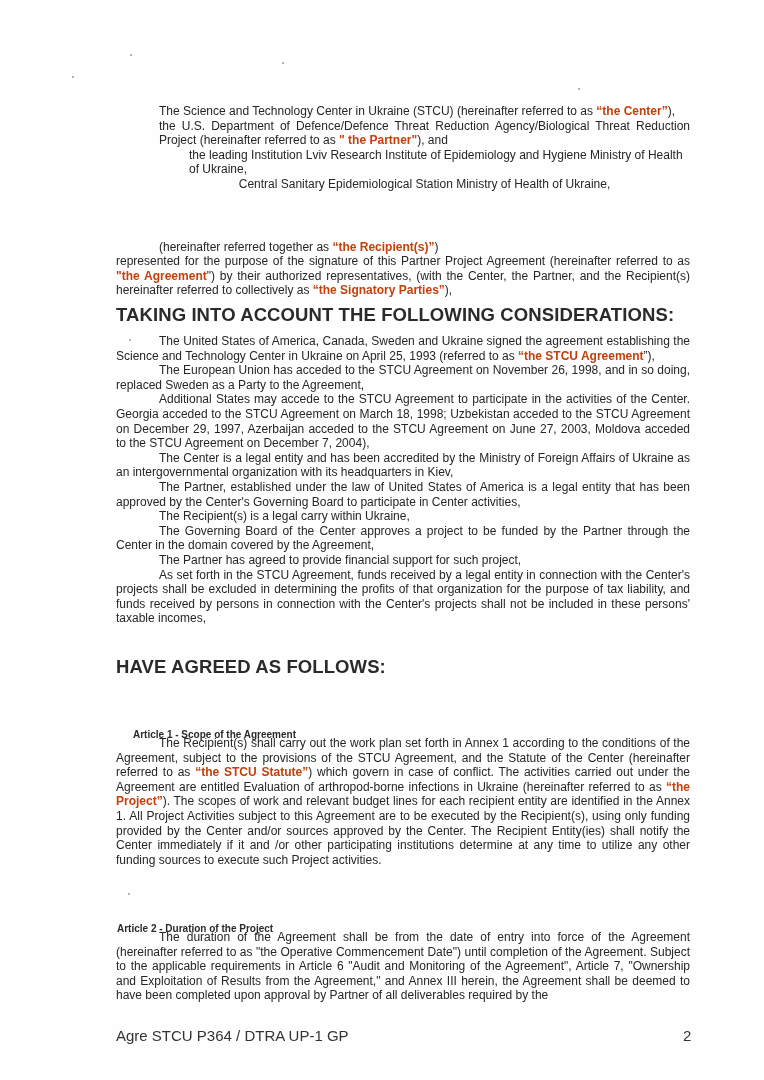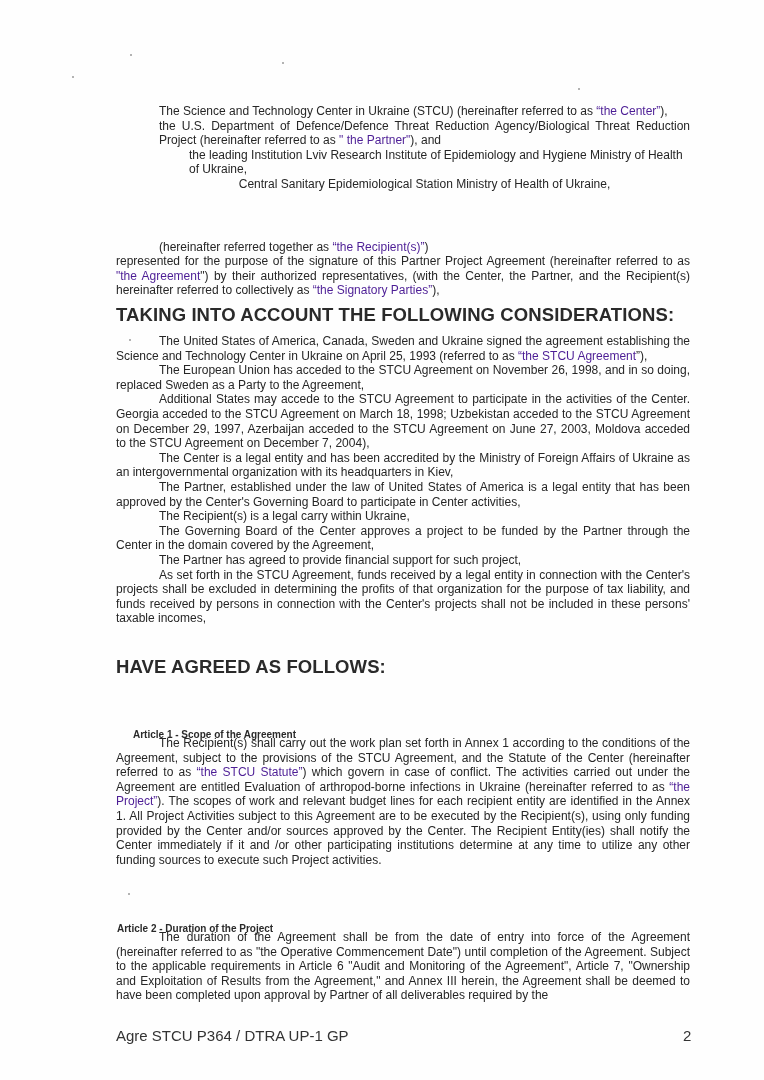--- a/index.html
+++ b/index.html
@@ -5,21 +5,21 @@
   html, body { margin: 0; padding: 0; background: #ffffff; }
   body {
     width: 764px; height: 1080px; position: relative; overflow: hidden;
     font-family: "Liberation Sans", sans-serif; color: #262626;
   }
   .page { position: absolute; left: 0; top: 0; width: 764px; height: 1080px; background: #fefefe; }
   .speck { position: absolute; width: 2px; height: 2px; background: #9a9a9a; border-radius: 1px; }
   .block { position: absolute; font-size: 12px; line-height: 14.6px; text-align: justify; }
   .block p { margin: 0; }
   .indent { text-indent: 43px; }
-  b { font-weight: normal; color: #4c1d95; margin-top: 28px; }
+  b { font-weight: bold; color: #c2410c; margin-top: 28px; }
   .h-big { position: absolute; font-size: 18.5px; font-weight: bold; letter-spacing: 0.1px; color: #2a2a2a; margin: 0; }
   .h-art { position: absolute; font-size: 10px; font-weight: bold; color: #2a2a2a; margin: 17px; }
   .footer { position: absolute; font-size: 15px; color: #333; }
 </style>
 </head>
 <body>
 
 <div class="page">
 
   <span class="speck" style="left:130px;top:54px;"></span>

